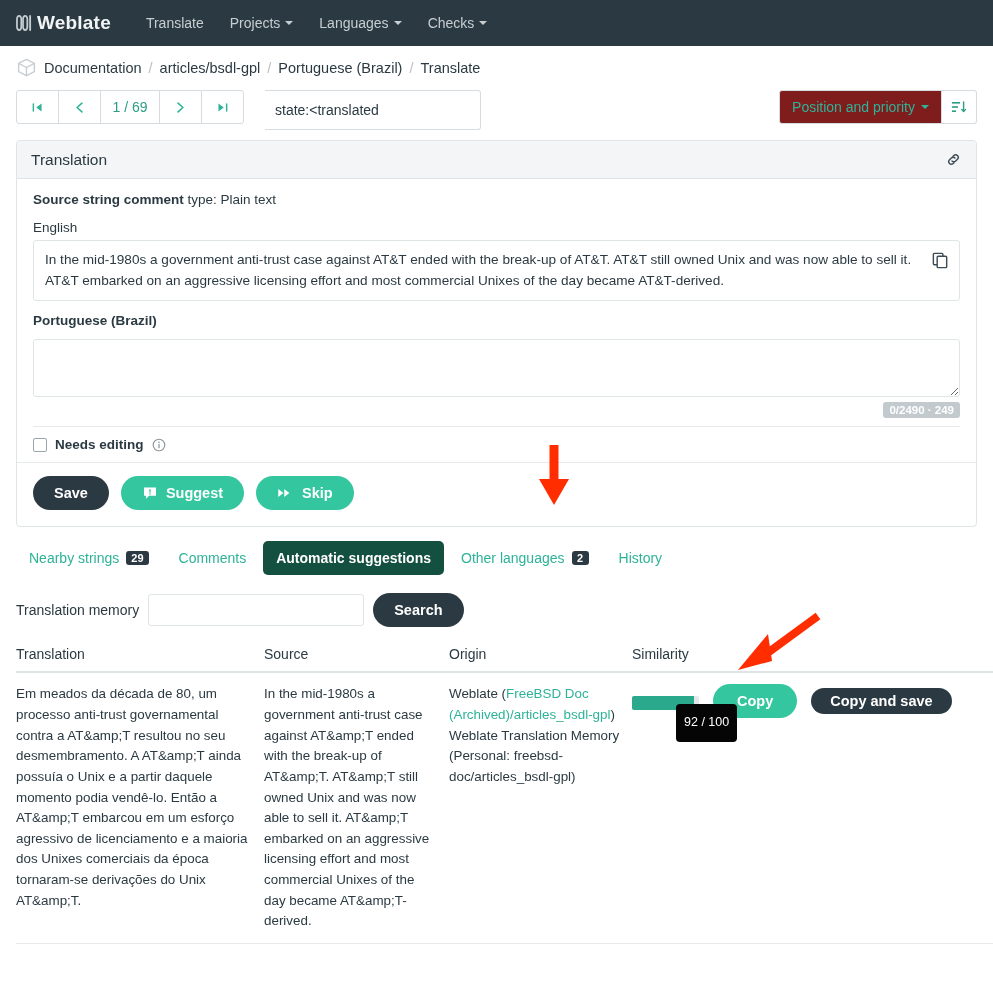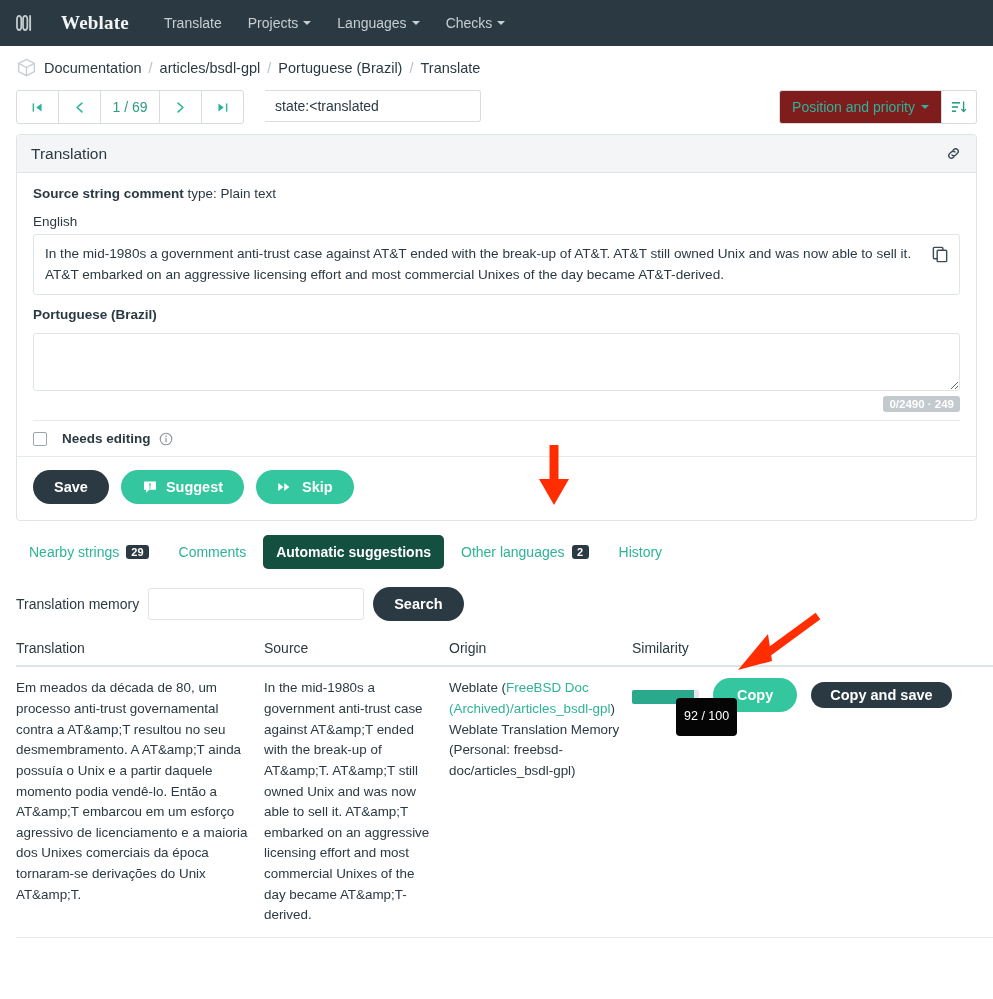--- a/index.html
+++ b/index.html
@@ -20,23 +20,22 @@
     height: 46px;
     background: #2b3a42;
     display: flex;
     align-items: center;
     padding: 0 14px;
     gap: 0;
   }
   .brand {
     display: flex;
     align-items: center;
-    gap: 25px;
+    gap: 1px;
     margin-right: 22px;
-    font-family: Liberation Serif, serif;
   }
   .brand-logo { width: 22px; height: 22px; display:block; }
   .brand-name {
     color: #f2f4f5;
     font-size: 19px;
     font-weight: bold;
     letter-spacing: .2px;
   }
   .nav-item {
     color: #c7ced2;
@@ -108,21 +107,21 @@
     gap: 6px;
     border-radius: 3px 0 0 3px;
     cursor: pointer;
     white-space: nowrap;
     font-size: 14px;
   }
   .filter-query {
     border: 1px solid #d6dcdf;
     border-left: none;
     background: #fff;
-    height: 32px;
+    height: 40px;
     width: 216px;
     padding: 0 10px;
     font-size: 14px;
     color: #2b3a42;
     border-radius: 0 3px 3px 0;
     font-family: "Liberation Sans", sans-serif;
     outline: none;
   }
   .sort-group { display: flex; }
   .sort-select {
@@ -271,21 +270,21 @@
     gap: 8px;
   }
   .cb {
     width: 14px; height: 14px;
     border: 1px solid #9aa5ab;
     border-radius: 2px;
     background: #fff;
     cursor: pointer;
     flex: none;
   }
-  .needs-label { font-size: 13.5px; font-weight: bold; margin-left: 7px; }
+  .needs-label { font-size: 13.5px; font-weight: bold; }
   .info-icon { cursor: pointer; color:#8b969c; display:flex;}
 
   .actions-row {
     border-top: 1px solid #e6eaec;
     margin: 0 -16px;
     padding: 13px 16px 16px 16px;
     display: flex;
     gap: 12px;
     align-items: center;
   }

